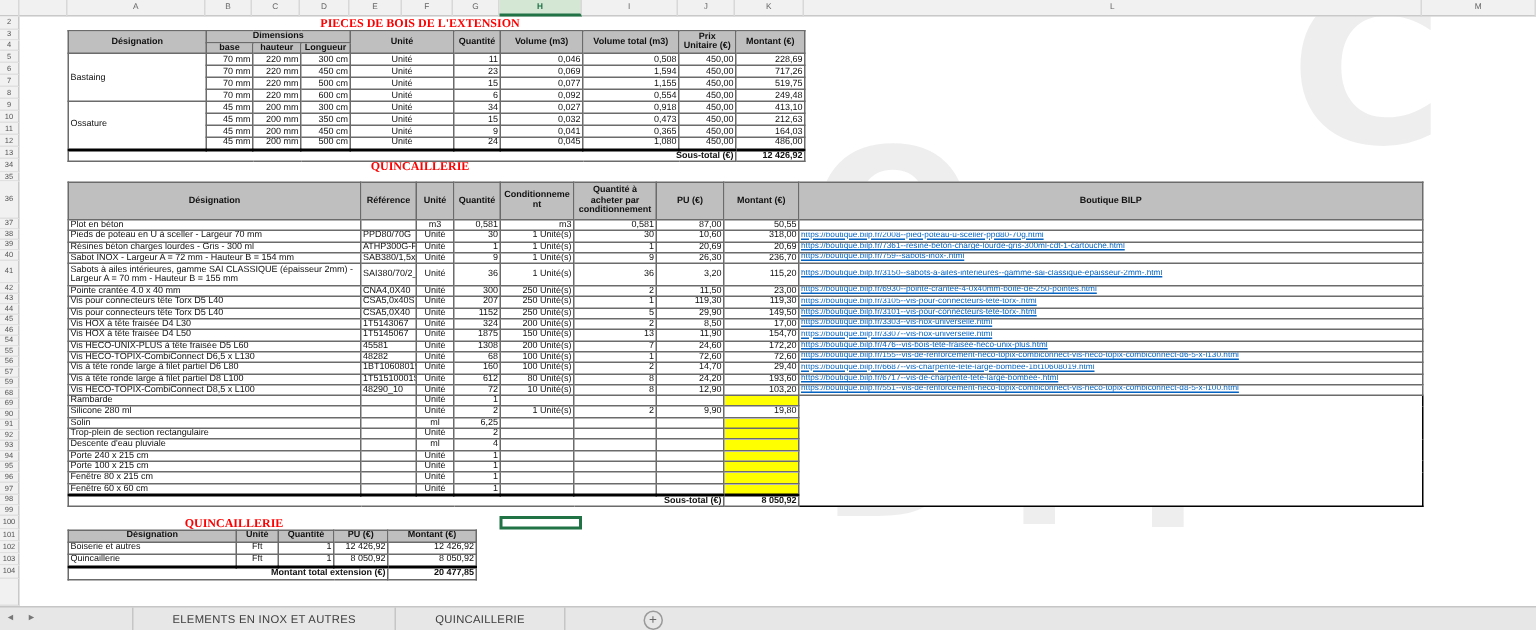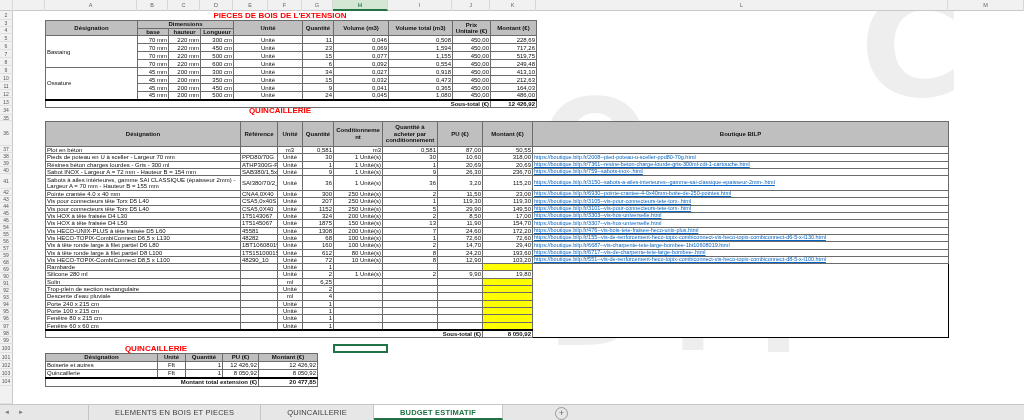--- a/index.html
+++ b/index.html
@@ -26,21 +26,21 @@
   .ctr{text-align:center;}
   .wrap{white-space:normal !important;}
   .bold{font-weight:bold;}
   .yellow{background:#ffff00;}
   .nob{border:none !important;background:transparent;}
   .subtotal td{border-top:2px solid #000;font-weight:bold;}
   a.link{color:#0563c1;text-decoration:underline;font-size:5.5px;display:block;overflow:hidden;
          white-space:nowrap;}
   
   .title{position:absolute;color:#ff0000;font-weight:bold;font-size:8px;transform:translateX(-50%);
-         white-space:nowrap;z-index:3;}
+         white-space:nowrap;z-index:3;font-family:Liberation Serif, serif;}
   
   #selcell{position:absolute;border:2px solid #217346;background:#fff;box-sizing:border-box;z-index:5;}
   
   .wm{position:absolute;color:rgba(70,70,70,0.09);font-weight:bold;z-index:2;
       font-family:"DejaVu Sans",sans-serif;line-height:1;pointer-events:none;}
   
   #tabbar{position:absolute;left:0;top:404px;width:1024px;height:16px;background:#e7e7e7;
           border-top:1px solid #c6c6c6;box-sizing:border-box;display:flex;align-items:stretch;z-index:6;}
   .navarr{width:14px;text-align:center;font-size:6px;color:#777;line-height:15px;}
   .tabspacer{width:60px;}
@@ -631,19 +631,18 @@
         </tbody>
       </table>
     </div>
 
   <div id="selcell" style="left:333px;top:344px;width:55px;height:9px;"></div>
 
   <div id="tabbar">
     <span class="navarr">◄</span>
     <span class="navarr">►</span>
     <span class="tabspacer"></span>
-    <span class="tab first">ELEMENTS EN BOIS ET PIECES</span>
+    <span class="tab first">ELEMENTS EN INOX ET AUTRES</span>
     <span class="tab">QUINCAILLERIE</span>
-    <span class="tab active">BUDGET ESTIMATIF</span>
     <span id="addsheet">+</span>
   </div>
 
 </div>
 
 </body></html>

